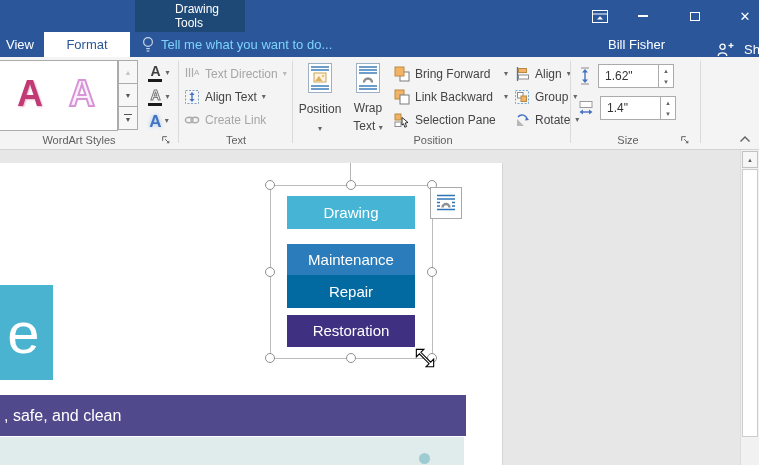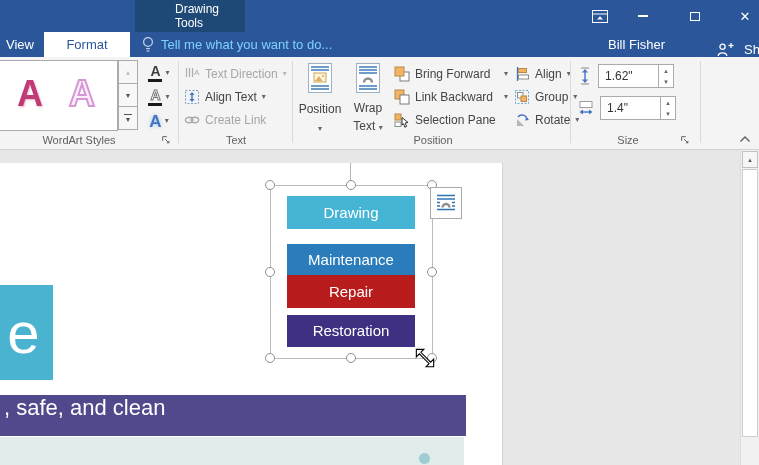--- a/index.html
+++ b/index.html
@@ -68,21 +68,21 @@
   .sel-rect { position:absolute; left:270px; top:22px; width:163px; height:174px; border:1px solid #bcbcbc; }
   .rot-stem { position:absolute; left:350px; top:0; width:1px; height:22px; background:#b5b5b5; }
   .handle { position:absolute; width:10px; height:10px; border-radius:50%; background:#fff; border:1.5px solid #8f8f8f; }
 
   .sa-box { position:absolute; left:287px; width:128px; color:#fff; font-size:15px; text-align:center; }
 
   .layout-btn { position:absolute; left:430px; top:24px; width:32px; height:32px; background:#fff; border:1px solid #a9a9a9; display:flex; align-items:center; justify-content:center; }
 
   .partialbox { position:absolute; left:0; top:122px; width:53px; height:95px; display:flex; align-items:center; justify-content:center; }
   .partialbox span { color:#fff; font-size:58px; transform:translateX(-3px); }
-  .banner { position:absolute; left:0; top:232px; width:466px; height:41px; color:#fff; font-size:22px; display:flex; align-items:flex-start; padding-left:4px; }
+  .banner { position:absolute; left:0; top:232px; width:466px; height:41px; color:#fff; font-size:16px; display:flex; align-items:center; padding-left:4px; }
   .strip { position:absolute; left:0; top:274px; width:464px; height:28px; }
   .dot { position:absolute; left:419px; top:290px; width:11px; height:11px; border-radius:50%; }
 
   .cursor-resize { position:absolute; left:412px; top:182px; }
 
   
   .scrollbar { position:absolute; left:740px; top:150px; width:19px; height:315px; background:#f1f1f1; border-left:1px solid #dcdcdc; }
   .sb-up { position:absolute; left:1px; top:1px; width:16px; height:17px; background:#f6f6f6; border:1px solid #c2c2c2; display:flex; align-items:center; justify-content:center; font-size:6px; color:#5a5a5a; }
   .sb-thumb { position:absolute; left:1px; top:19px; width:16px; height:268px; background:#fff; border:1px solid #cdcdcd; }
 </style>
@@ -362,21 +362,21 @@
       </div>
 
       <div class="strip" style="background-color: rgb(224, 236, 236);"></div>
       <div class="dot" style="background-color: rgb(159, 204, 211);"></div>
 
       <div class="rot-stem"></div>
       <div class="sel-rect"></div>
 
       <div class="sa-box" style="top: 33px; height: 33px; line-height: 33px; background-color: rgb(70, 181, 213);">Drawing</div>
       <div class="sa-box" style="top: 81px; height: 32px; line-height: 32px; background-color: rgb(42, 124, 187);">Maintenance</div>
-      <div class="sa-box" style="top: 112px; height: 33px; line-height: 33px; background-color: #b91c1c;">Repair</div>
+      <div class="sa-box" style="top: 112px; height: 33px; line-height: 33px; background-color: #0369a1;">Repair</div>
       <div class="sa-box" style="top: 152px; height: 32px; line-height: 32px; background-color: rgb(63, 48, 130);">Restoration</div>
 
       <div class="handle" style="left:265px; top:17px;"></div>
       <div class="handle" style="left:346px; top:17px;"></div>
       <div class="handle" style="left:427px; top:17px;"></div>
       <div class="handle" style="left:265px; top:104px;"></div>
       <div class="handle" style="left:427px; top:104px;"></div>
       <div class="handle" style="left:265px; top:190px;"></div>
       <div class="handle" style="left:346px; top:190px;"></div>
       <div class="handle" style="left:427px; top:190px;"></div>

